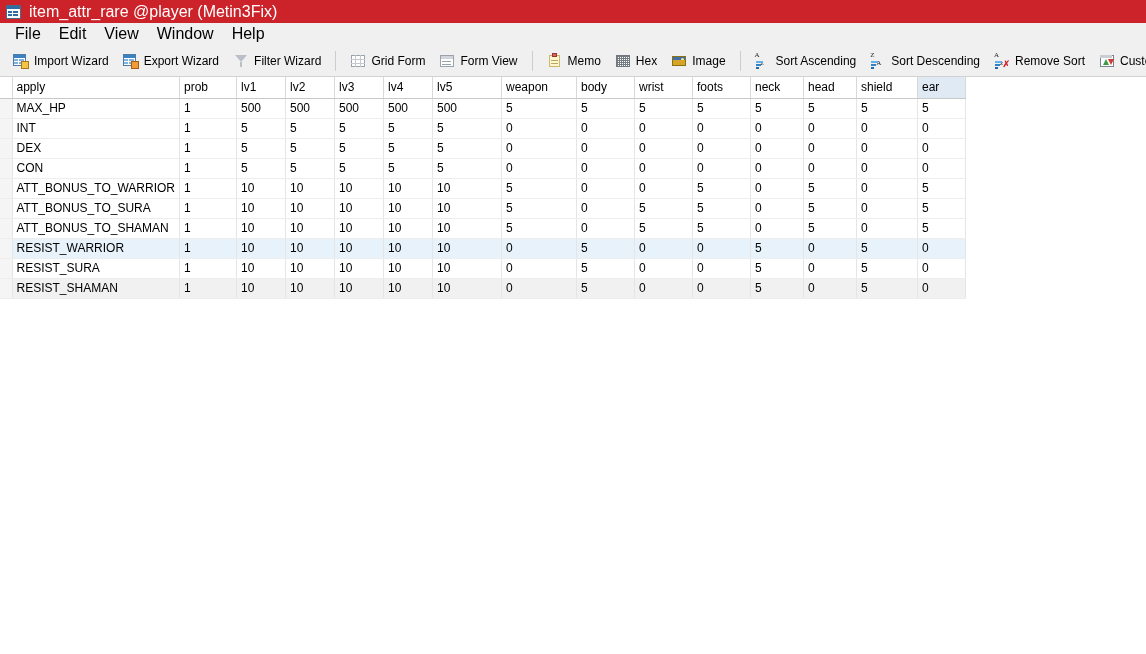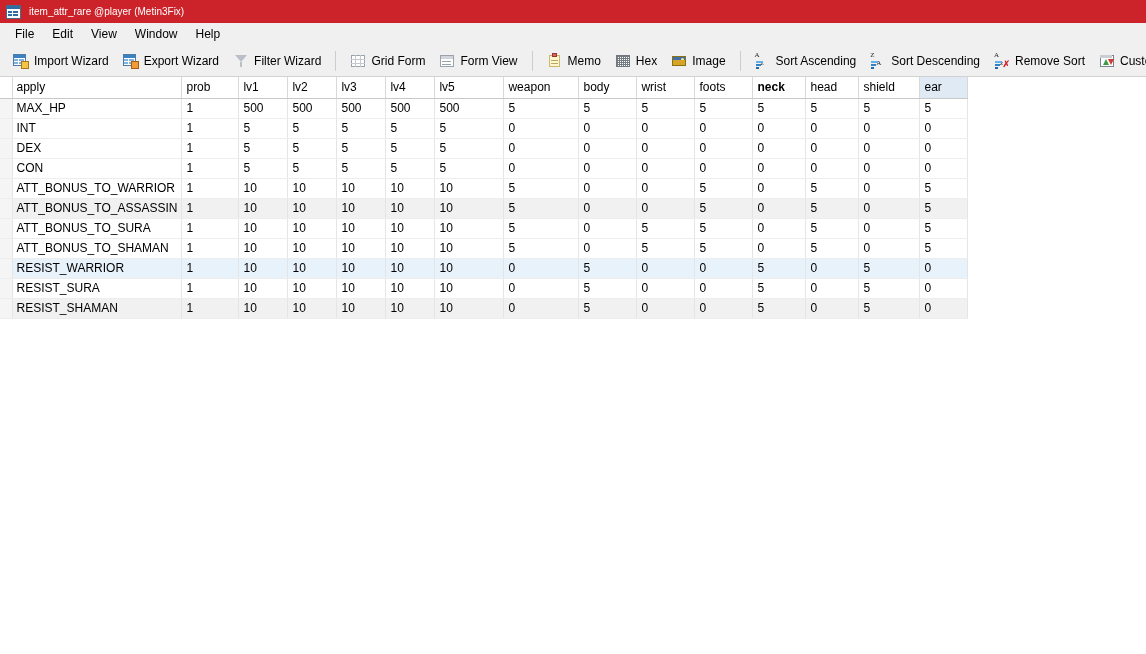--- a/index.html
+++ b/index.html
@@ -41,37 +41,37 @@
   .titlebar-icon .bar {
     position: absolute; left: 1px; right: 1px; top: 1px; height: 3px;
     background: #2e6ca3;
   }
   .titlebar-icon .g1 { position:absolute; left:2px; top:6px; width:4px; height:2px; background:#2e6ca3; }
   .titlebar-icon .g2 { position:absolute; left:7px; top:6px; width:5px; height:2px; background:#2e6ca3; }
   .titlebar-icon .g3 { position:absolute; left:2px; top:9px; width:4px; height:2px; background:#2e6ca3; }
   .titlebar-icon .g4 { position:absolute; left:7px; top:9px; width:5px; height:2px; background:#2e6ca3; }
   .titlebar-title {
     color: #ffffff;
-    font-size: 10px;
+    font-size: 16px;
     line-height: 14px;
     white-space: nowrap;
   }
 
   
   .menubar {
     height: 22px;
     background: #f0f0f0;
     display: flex;
     align-items: center;
     padding-left: 6px;
     box-sizing: border-box;
   }
   .menu-item {
     padding: 2px 9px;
-    font-size: 12px;
+    font-size: 16px;
     line-height: 16px;
     color: #000;
     white-space: nowrap;
     cursor: default;
   }
 
   
   .toolbar {
     height: 32px;
     background: #f0f0f0;
@@ -448,21 +448,21 @@
           <th style="width: 57px;">prob</th>
           <th style="width: 49px;">lv1</th>
           <th style="width: 49px;">lv2</th>
           <th style="width: 49px;">lv3</th>
           <th style="width: 49px;">lv4</th>
           <th style="width: 69px;">lv5</th>
           <th style="width: 75px;">weapon</th>
           <th style="width: 58px;">body</th>
           <th style="width: 58px;">wrist</th>
           <th style="width: 58px;">foots</th>
-          <th style="width: 53px; font-weight: bold;">neck</th>
+          <th style="width: 53px;">neck</th>
           <th style="width: 53px;">head</th>
           <th style="width: 61px;">shield</th>
           <th class="sel-col" style="width: 48px;">ear</th>
         </tr>
     </thead>
     <tbody id="grid-body">
         <tr class="row-white">
           <td class="col-ind"></td>
           <td style="width: 147px;">MAX_HP</td>
           <td style="width: 57px;">1</td>
@@ -545,38 +545,20 @@
           <td style="width: 69px;">10</td>
           <td style="width: 75px;">5</td>
           <td style="width: 58px;">0</td>
           <td style="width: 58px;">0</td>
           <td style="width: 58px;">5</td>
           <td style="width: 53px;">0</td>
           <td style="width: 53px;">5</td>
           <td style="width: 61px;">0</td>
           <td style="width: 48px;">5</td>
         </tr>
-        <tr class="row-gray">
-          <td class="col-ind"></td>
-          <td style="width: 147px;">ATT_BONUS_TO_ASSASSIN</td>
-          <td style="width: 57px;">1</td>
-          <td style="width: 49px;">10</td>
-          <td style="width: 49px;">10</td>
-          <td style="width: 49px;">10</td>
-          <td style="width: 49px;">10</td>
-          <td style="width: 69px;">10</td>
-          <td style="width: 75px;">5</td>
-          <td style="width: 58px;">0</td>
-          <td style="width: 58px;">0</td>
-          <td style="width: 58px;">5</td>
-          <td style="width: 53px;">0</td>
-          <td style="width: 53px;">5</td>
-          <td style="width: 61px;">0</td>
-          <td style="width: 48px;">5</td>
-        </tr>
         <tr class="row-white">
           <td class="col-ind"></td>
           <td style="width: 147px;">ATT_BONUS_TO_SURA</td>
           <td style="width: 57px;">1</td>
           <td style="width: 49px;">10</td>
           <td style="width: 49px;">10</td>
           <td style="width: 49px;">10</td>
           <td style="width: 49px;">10</td>
           <td style="width: 69px;">10</td>
           <td style="width: 75px;">5</td>

